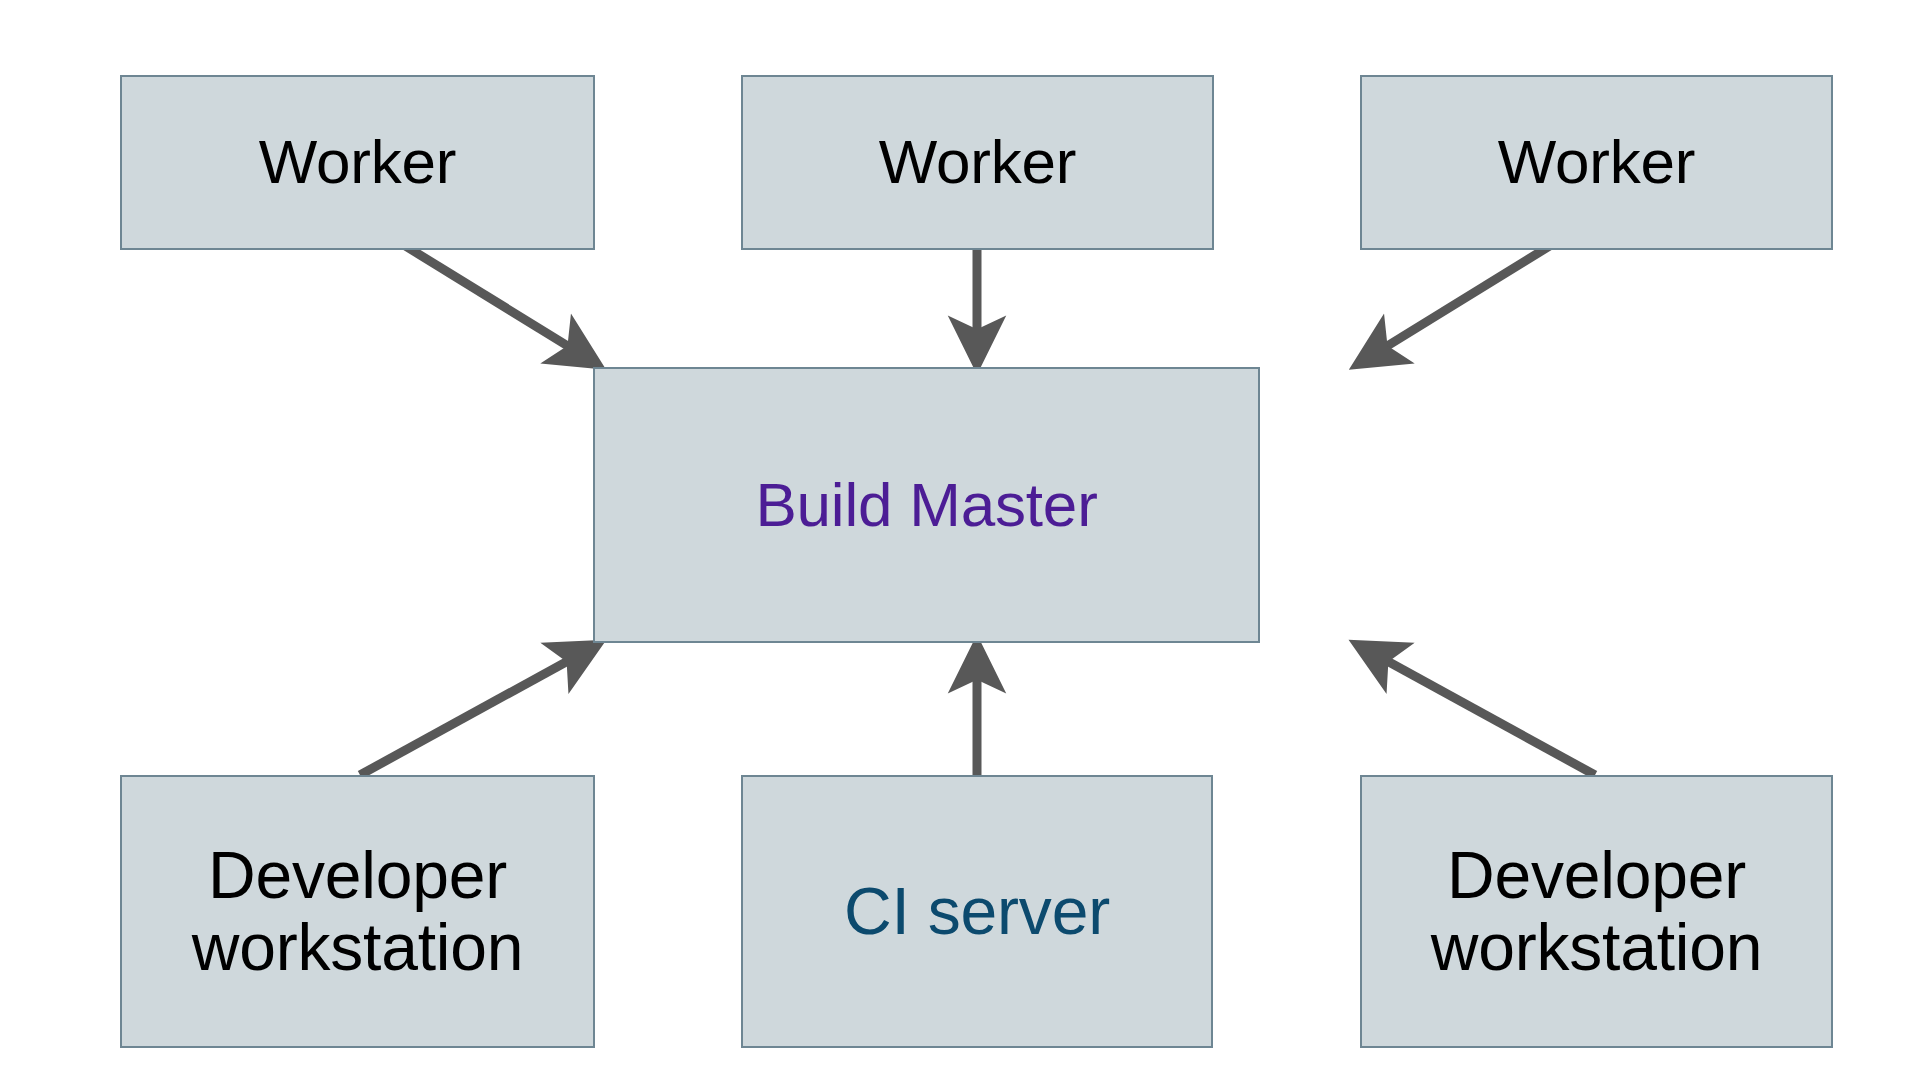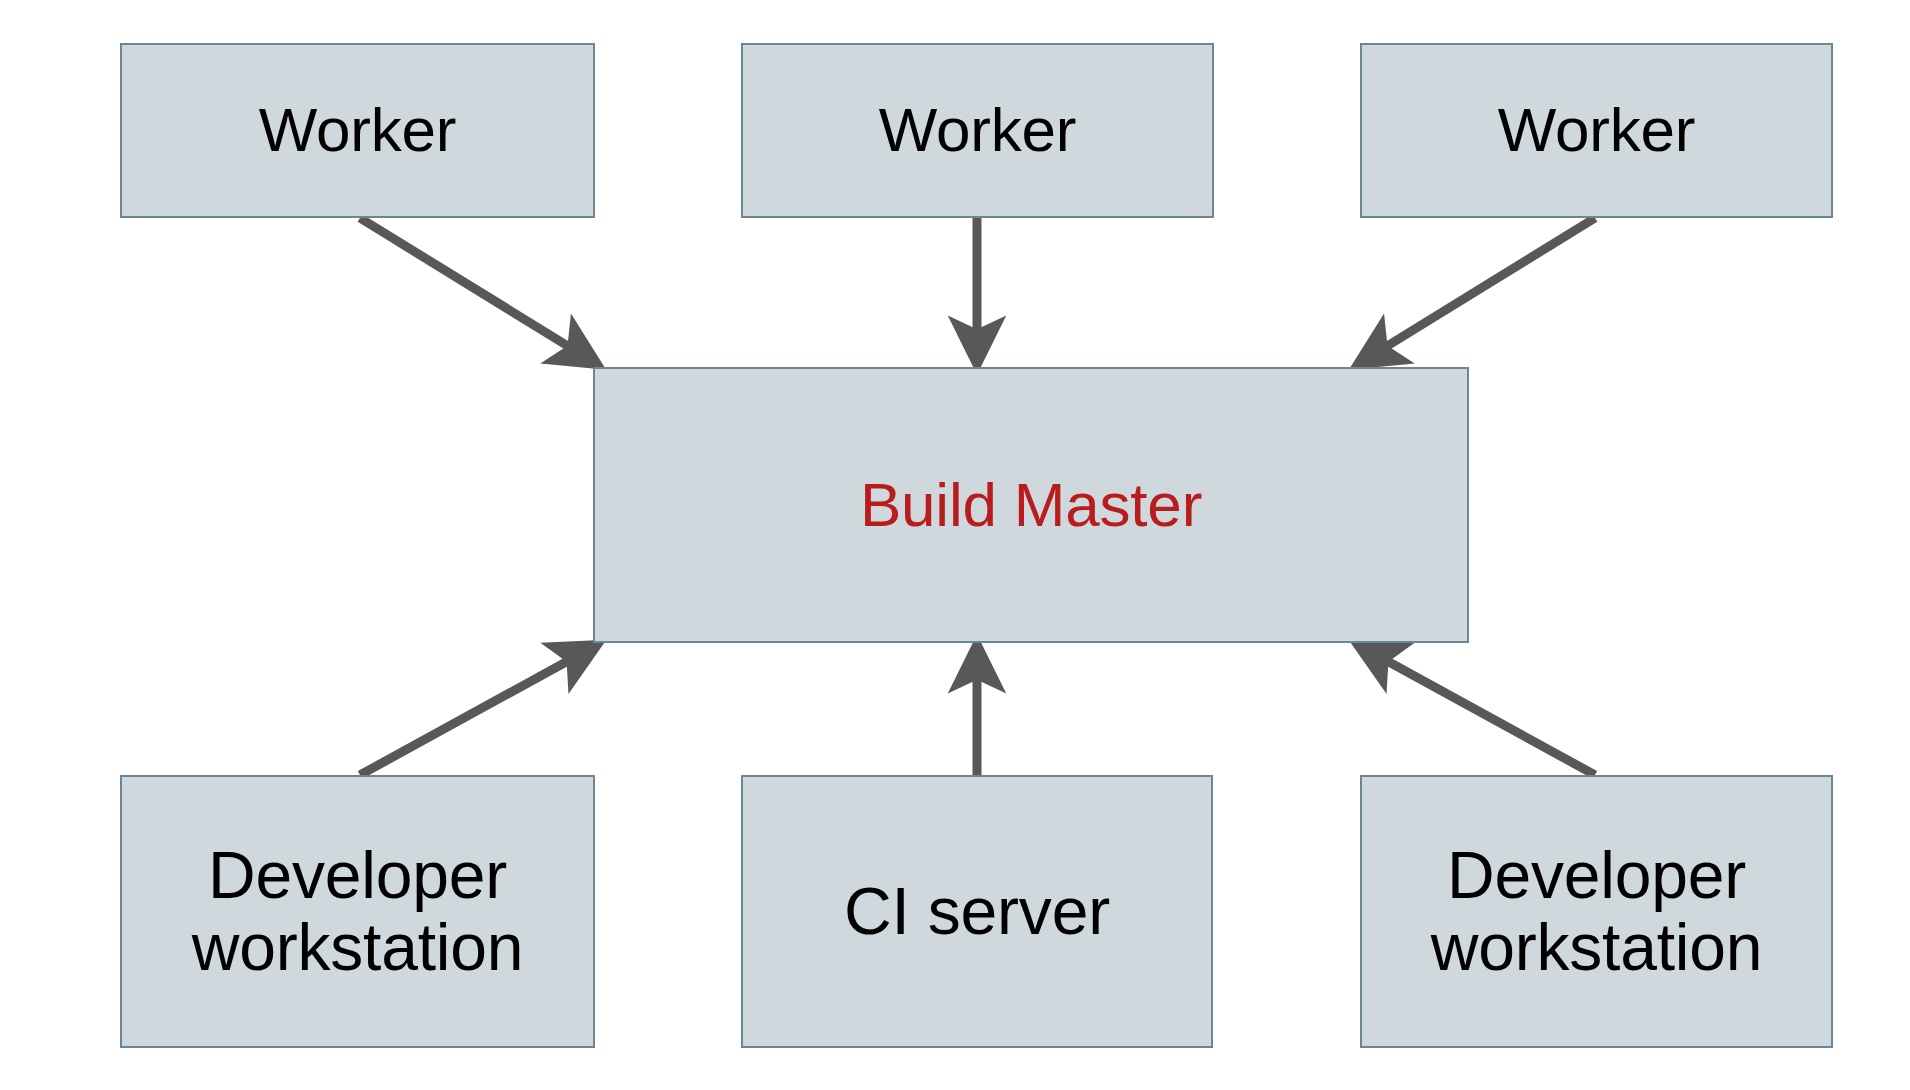--- a/index.html
+++ b/index.html
@@ -40,20 +40,21 @@
     color: #000000;
     font-family: "Liberation Sans", sans-serif;
     font-weight: 400;
     line-height: 1.08;
     letter-spacing: -0.2px;
     white-space: pre-line;
     z-index: 2;
   }
   .node-worker {
     font-size: 62px;
+    margin-top: 32px;
   }
   .node-master {
     font-size: 62px;
   }
   .node-endpoint {
     font-size: 66px;
   }
   .node-label {
     display: block;
     white-space: pre-line;
@@ -78,21 +79,21 @@
         <line x1="360" y1="775" x2="597" y2="645"></line>
         <line x1="977" y1="775" x2="977" y2="645"></line>
         <line x1="1595" y1="775" x2="1358" y2="645"></line>
       </g>
   </svg>
 
   <div id="node-group">
       <div class="node node-worker" style="left: 120px; top: 43px; width: 475px; height: 175px; background: rgb(207, 216, 220); border-color: rgb(110, 134, 147); color: rgb(0, 0, 0);"><span class="node-label">Worker</span></div>
       <div class="node node-worker" style="left: 741px; top: 43px; width: 473px; height: 175px; background: rgb(207, 216, 220); border-color: rgb(110, 134, 147); color: rgb(0, 0, 0);"><span class="node-label">Worker</span></div>
       <div class="node node-worker" style="left: 1360px; top: 43px; width: 473px; height: 175px; background: rgb(207, 216, 220); border-color: rgb(110, 134, 147); color: rgb(0, 0, 0);"><span class="node-label">Worker</span></div>
-      <div class="node node-master" style="left: 593px; top: 367px; width: 876px; height: 276px; background: rgb(207, 216, 220); border-color: rgb(110, 134, 147); color: #b91c1c; text-align: right;"><span class="node-label">Build Master</span></div>
+      <div class="node node-master" style="left: 593px; top: 367px; width: 667px; height: 276px; background: rgb(207, 216, 220); border-color: rgb(110, 134, 147); color: #4c1d95; text-align: right;"><span class="node-label">Build Master</span></div>
       <div class="node node-endpoint" style="left: 120px; top: 775px; width: 475px; height: 273px; background: rgb(207, 216, 220); border-color: rgb(110, 134, 147); color: rgb(0, 0, 0);"><span class="node-label">Developer
 workstation</span></div>
-      <div class="node node-endpoint" style="left: 741px; top: 775px; width: 472px; height: 273px; background: rgb(207, 216, 220); border-color: rgb(110, 134, 147); color: #000000;"><span class="node-label">CI server</span></div>
+      <div class="node node-endpoint" style="left: 741px; top: 775px; width: 472px; height: 273px; background: rgb(207, 216, 220); border-color: rgb(110, 134, 147); color: #0c4a6e;"><span class="node-label">CI server</span></div>
       <div class="node node-endpoint" style="left: 1360px; top: 775px; width: 473px; height: 273px; background: rgb(207, 216, 220); border-color: rgb(110, 134, 147); color: rgb(0, 0, 0);"><span class="node-label">Developer
 workstation</span></div>
     </div>
 
 </div>
 
 </body></html>

